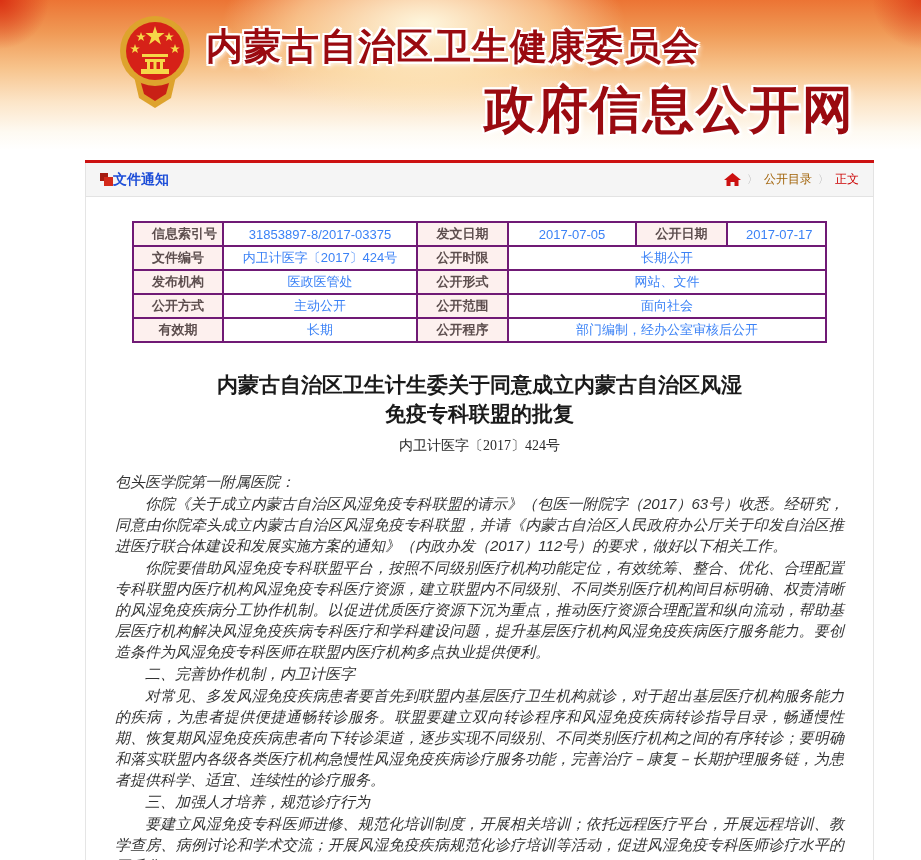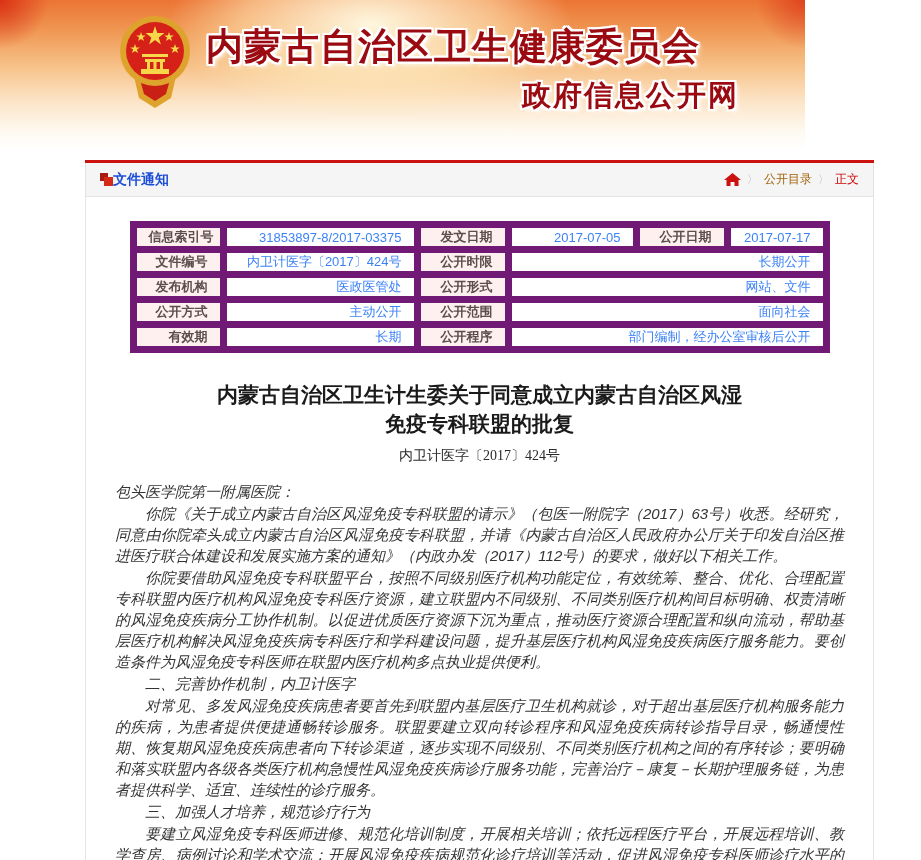--- a/index.html
+++ b/index.html
@@ -5,39 +5,39 @@
   * { margin:0; padding:0; box-sizing:border-box; }
   html,body { background:#ffffff; }
   .page {
     position:relative; width:921px; height:860px; overflow:hidden;
     background:#ffffff;
     font-family:"Liberation Sans","DejaVu Sans",sans-serif;
   }
 
   
   .banner {
-    position:relative; width:805px; height:150px; overflow:hidden;
+    position:relative; width:921px; height:150px; overflow:hidden;
     background:
       radial-gradient(ellipse 280px 130px at 46% 16%, rgba(255,252,230,0.95), rgba(255,236,190,0.55) 45%, rgba(255,220,160,0) 72%),
       radial-gradient(circle 70px at 0% 0%, rgba(216,42,16,0.9), rgba(216,42,16,0) 70%),
       radial-gradient(circle 70px at 100% 0%, rgba(216,42,16,0.65), rgba(216,42,16,0) 70%),
       linear-gradient(180deg, #ec7434 0%, #f09a56 22%, #f7c38b 45%, #fce5c8 68%, #fefaf2 88%, #ffffff 100%);
   }
   .emblem { position:absolute; left:116px; top:14px; width:78px; height:100px; }
   .banner-title1 {
     position:absolute; left:206px; top:22px;
     font-size:37px; font-weight:bold; letter-spacing:1px;
     color:#9a0a10;
     text-shadow:-2px -2px 0 #fff, 2px -2px 0 #fff, -2px 2px 0 #fff, 2px 2px 0 #fff,
                  0 -2px 0 #fff, 0 2px 0 #fff, -2px 0 0 #fff, 2px 0 0 #fff, 3px 3px 4px rgba(255,255,255,0.9);
     white-space:nowrap;
   }
   .banner-title2 {
     position:absolute; right:66px; top:76px;
-    font-size:29px; font-weight:bold; letter-spacing:2px;
+    font-size:51px; font-weight:bold; letter-spacing:2px;
     color:#9a0a10;
     text-shadow:-2px -2px 0 #fff, 2px -2px 0 #fff, -2px 2px 0 #fff, 2px 2px 0 #fff,
                  0 -2px 0 #fff, 0 2px 0 #fff, -2px 0 0 #fff, 2px 0 0 #fff, 3px 3px 4px rgba(255,255,255,0.9);
     white-space:nowrap;
   }
 
   
   .wrapper { position:absolute; left:85px; top:160px; width:789px; }
   .red-line { height:3px; background:#cc1111; }
   .crumb-bar {
@@ -53,22 +53,22 @@
   .crumb-sep { color:#b5b5b5; font-size:11px; }
 
   .content {
     background:#fff; border-left:1px solid #e5e5e5; border-right:1px solid #e5e5e5;
     min-height:663px; padding:24px 28px 10px 28px;
   }
 
   
   table.meta { width:693px; margin:0 auto; border-collapse:collapse; table-layout:fixed; font-size:13px; }
   table.meta td {
-    border:7px solid #701a75; height:24px; text-align:right;
-    padding:0 12px; overflow:hidden; white-space:nowrap;
+    border:2px solid #701a75; height:24px; text-align:center;
+    padding:0 18px; overflow:hidden; white-space:nowrap;
   }
   td.lbl { background:#fdf0ee; font-weight:bold; color:#5d4e4e; }
   td.val { background:#fff; color:#3b82f6; }
 
   
   .doc-title {
     margin-top:28px; text-align:center;
     font-family:"Liberation Serif","DejaVu Serif",serif;
     font-weight:bold; font-size:21px; line-height:29px; color:#1a1a1a;
   }

